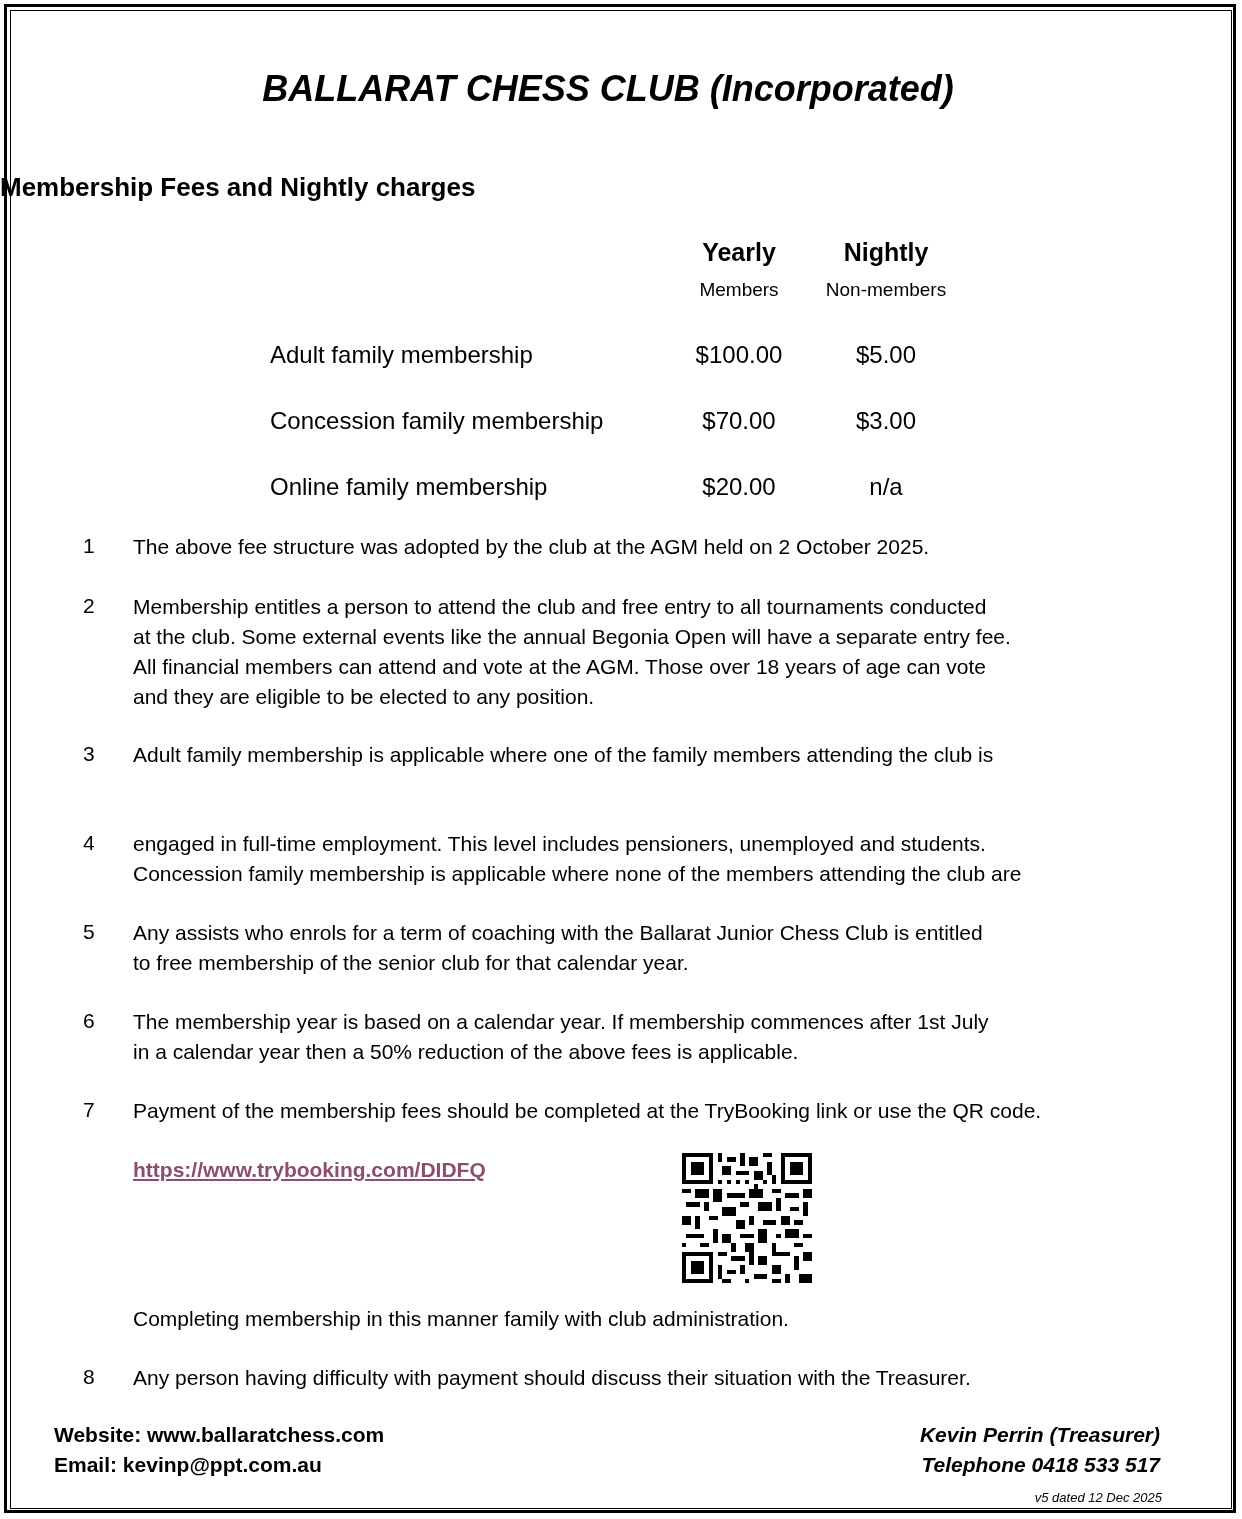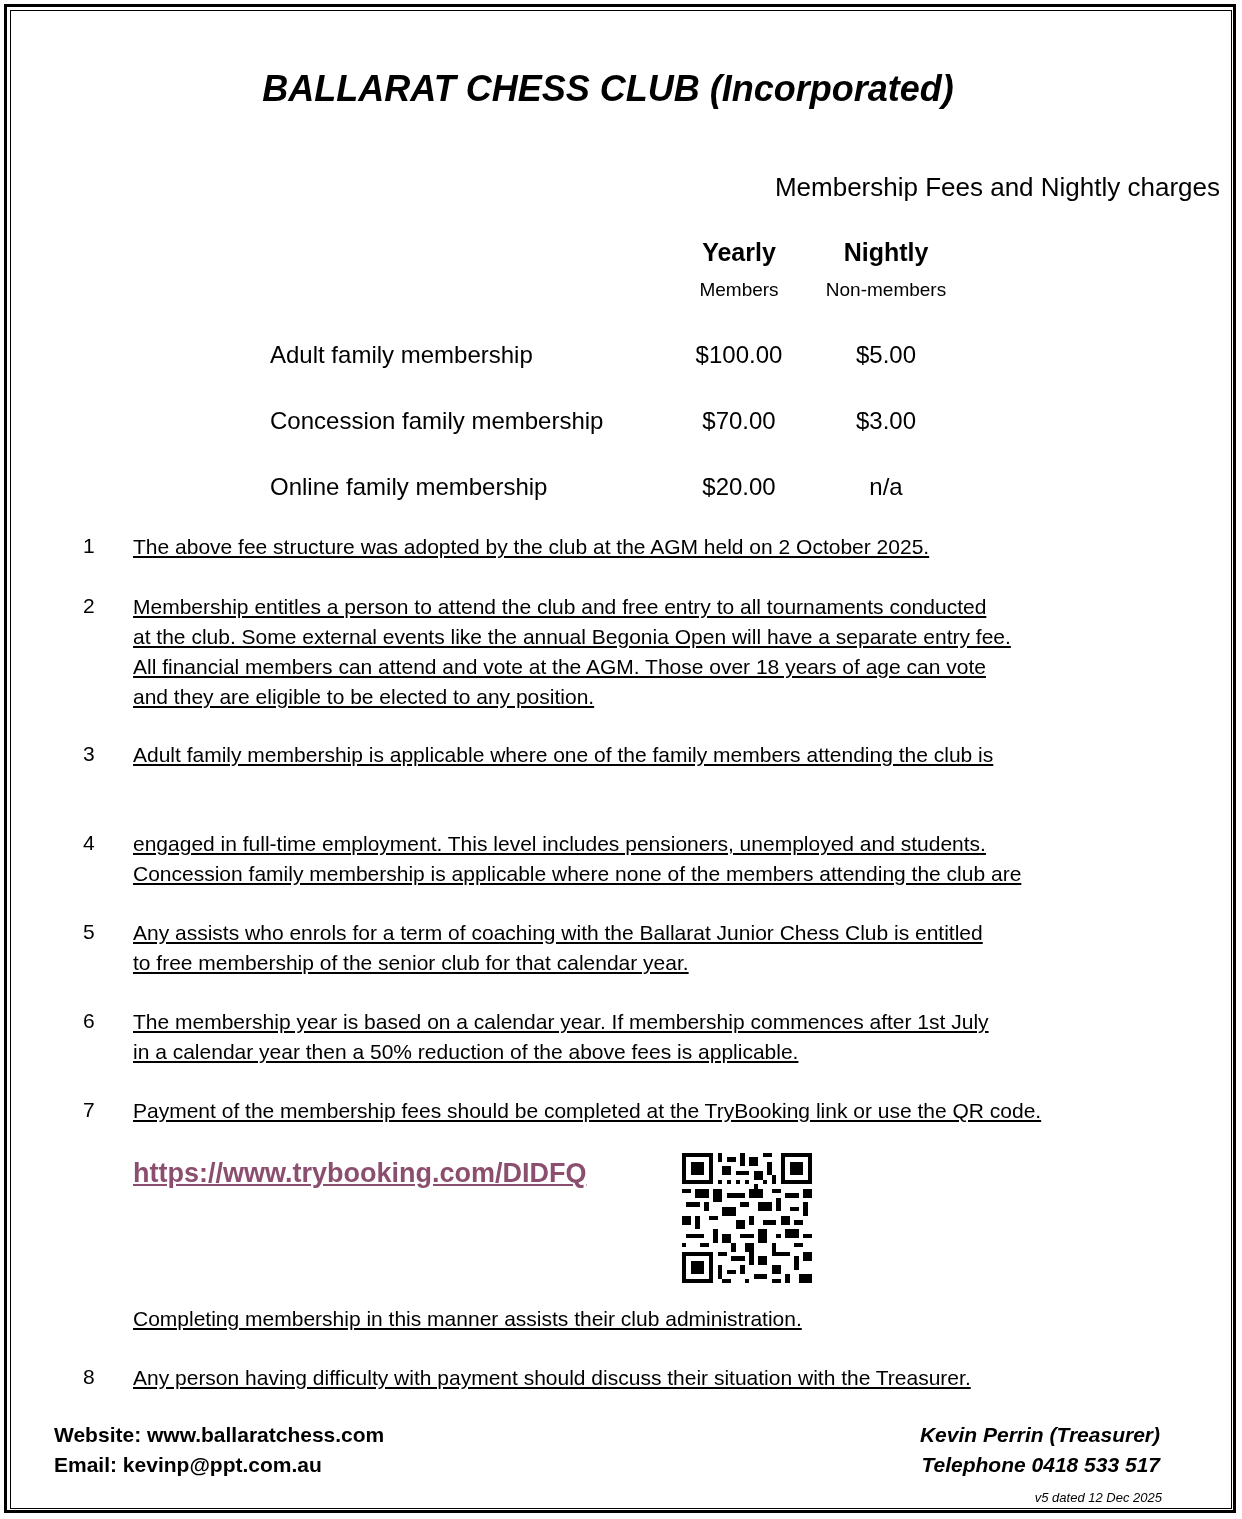--- a/index.html
+++ b/index.html
@@ -1,28 +1,28 @@
 <!DOCTYPE html>
 <html><head>
 <meta charset="utf-8">
 <style>
   html, body { margin:0; padding:0; background:#fff; }
   body { width:1242px; height:1519px; position:relative; font-family:"Liberation Sans", sans-serif; color:#000; overflow:hidden; }
   .outer { position:absolute; left:4px; top:4px; width:1232px; height:1509px; border:3px solid #000; box-sizing:border-box; }
   .inner { position:absolute; left:10px; top:10px; width:1222px; height:1499px; border:1px solid #000; box-sizing:border-box; }
   .abs { position:absolute; white-space:nowrap; }
   .title { left:0; width:1216px; top:68px; text-align:center; font-size:36px; font-weight:bold; font-style:italic; }
-  .subtitle { left:0; width:1220px; top:172px; text-align:right; font-size:26px; font-weight:normal; }
+  .subtitle { left:0; width:1220px; top:172px; text-align:left; font-size:26px; font-weight:bold; }
   .col-h { font-size:25px; font-weight:bold; text-align:center; }
   .col-s { font-size:19px; text-align:center; }
   .row-label { left:270px; font-size:24px; }
   .row-val { font-size:24px; text-align:center; }
   .note-num { left:83px; font-size:21px; }
-  .note-text { left:133px; font-size:21px; line-height:30px;text-decoration:underline; }
-  .link { left:133px; top:1158px; font-size:27px; font-weight:bold; color:#8b4e6e; text-decoration:underline; cursor:pointer; }
+  .note-text { left:133px; font-size:21px; line-height:30px; }
+  .link { left:133px; top:1158px; font-size:21px; font-weight:bold; color:#8b4e6e; text-decoration:underline; cursor:pointer; }
   .qr { left:676px; top:1153px; width:142px; height:130px; }
   .foot-l { left:54px; font-size:21px; font-weight:bold; }
   .foot-r { right:82px; font-size:21px; font-weight:bold; font-style:italic; text-align:right; }
   .ver { right:80px; top:1490px; font-size:13px; font-style:italic;text-align:right; }
 </style>
 </head>
 <body>
 
 <div class="outer"></div>
 <div class="inner"></div>
@@ -172,21 +172,21 @@
         <rect x="16" y="27" width="3" height="1"></rect>
         <rect x="20" y="25" width="2" height="2"></rect>
         <rect x="23" y="27" width="1" height="2"></rect>
         <rect x="26" y="27" width="3" height="2"></rect>
       <rect x="9" y="28" width="2" height="1"></rect>
         <rect x="14" y="28" width="1" height="1"></rect>
         <rect x="20" y="28" width="2" height="1"></rect>
     </g>
   </svg>
 
-  <div class="abs note-text" style="top:1304px;">Completing membership in this manner assists their club administration.</div>
+  <div class="abs note-text" style="top:1304px;">Completing membership in this manner family with club administration.</div>
 
   <div class="abs note-num" style="top:1365px;">8</div>
   <div class="abs note-text" style="top:1363px;">
     <div>Any person having difficulty with payment should discuss their situation with the Treasurer.</div>
   </div>
 </div>
 
 <div>
   <div class="abs foot-l" style="top:1423px;">Website: www.ballaratchess.com</div>
   <div class="abs foot-l" style="top:1453px;">Email: kevinp@ppt.com.au</div>

